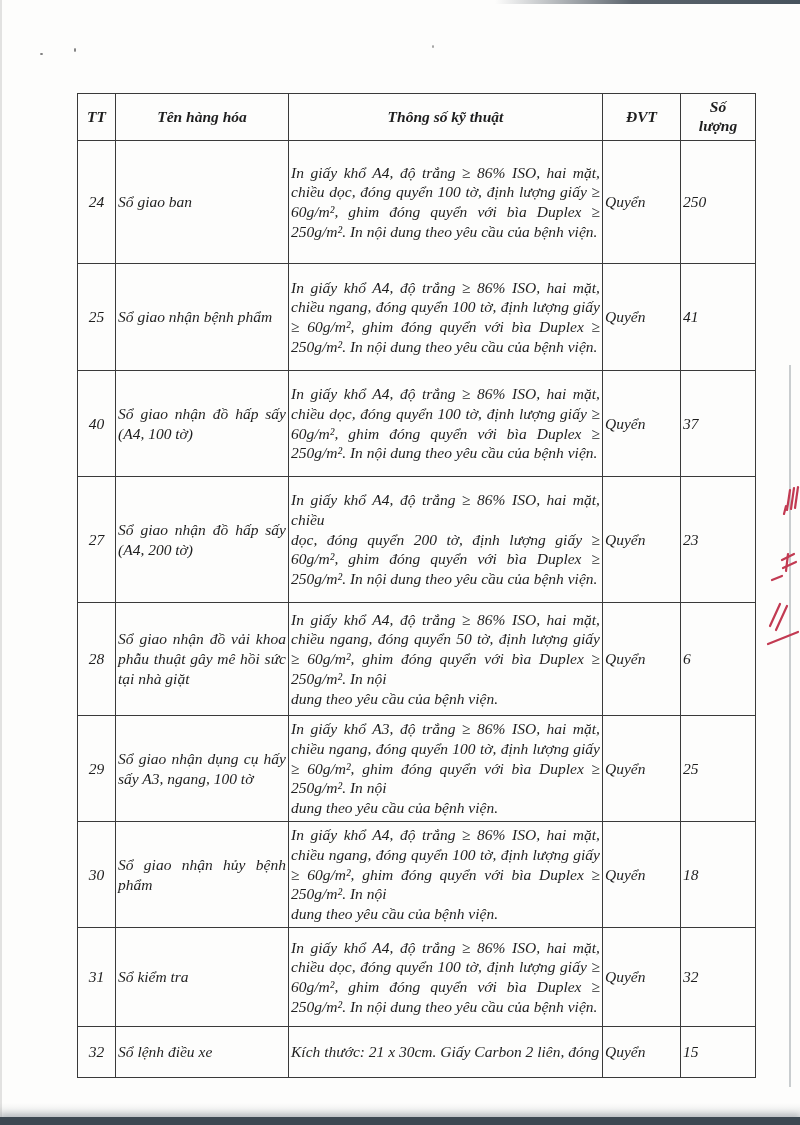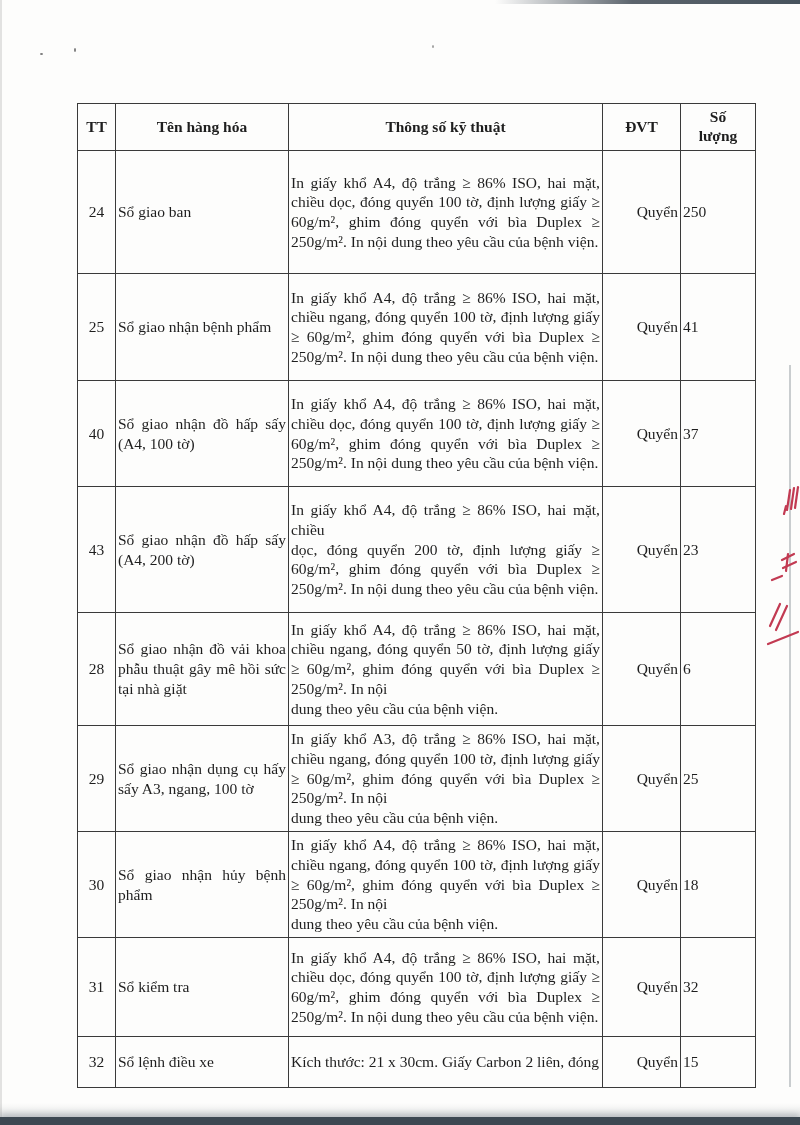--- a/index.html
+++ b/index.html
@@ -32,39 +32,39 @@
   .speck-2 { left: 74px; top: 48px; width: 2px; height: 4px; }
   .speck-3 { left: 432px; top: 45px; width: 2px; height: 3px; opacity: .7; }
   .scan-streak-right {
     position: absolute; left: 789px; top: 365px; width: 2px; height: 722px;
     background: rgba(138,146,153,0.45);
   }
   .red-annotation {
     position: absolute; left: 760px; top: 476px; width: 40px; height: 190px;
   }
   
-  .doc-table-wrap { position: absolute; left: 77px; top: 103px; width: 678px; }
+  .doc-table-wrap { position: absolute; left: 77px; top: 93px; width: 678px; font-style: italic; }
   table.doc-table {
     border-collapse: collapse; table-layout: fixed; width: 678px;
     font-size: 15.5px; line-height: 1.27;
   }
   .doc-table th, .doc-table td {
     border: 1.6px solid #3a3a3a;
     padding: 2px 2px;
     vertical-align: middle;
     overflow: hidden;
   }
   .doc-table th {
     font-weight: bold; text-align: center; white-space: pre-line;
     height: 44px; padding: 1px 2px; font-size: 15.5px; line-height: 1.2;
   }
   .c-tt   { text-align: center; }
   .c-name { text-align: justify; padding: 2px 5px; margin-left: 33px; }
   .c-spec { text-align: justify; white-space: pre-line; }
-  .c-unit { text-align: right; }
+  .c-unit { text-align: left; }
   .c-qty  { text-align: left; }
   
   tbody tr:nth-child(1) td { height: 118px; }
   tbody tr:nth-child(2) td { height: 102px; }
   tbody tr:nth-child(3) td { height: 101px; }
   tbody tr:nth-child(4) td { height: 121px; }
   tbody tr:nth-child(5) td { height: 108px; }
   tbody tr:nth-child(6) td { height: 101px; }
   tbody tr:nth-child(7) td { height: 101px; }
   tbody tr:nth-child(8) td { height: 94px; }
@@ -139,21 +139,21 @@
           <td class="c-qty">41</td>
         </tr>
         <tr>
           <td class="c-tt">40</td>
           <td class="c-name">Sổ giao nhận đồ hấp sấy (A4, 100 tờ)</td>
           <td class="c-spec">In giấy khổ A4, độ trắng ≥ 86% ISO, hai mặt, chiều dọc, đóng quyển 100 tờ, định lượng giấy ≥ 60g/m², ghim đóng quyển với bìa Duplex ≥ 250g/m². In nội dung theo yêu cầu của bệnh viện.</td>
           <td class="c-unit">Quyển</td>
           <td class="c-qty">37</td>
         </tr>
         <tr>
-          <td class="c-tt">43</td>
+          <td class="c-tt">27</td>
           <td class="c-name">Sổ giao nhận đồ hấp sấy (A4, 200 tờ)</td>
           <td class="c-spec">In giấy khổ A4, độ trắng ≥ 86% ISO, hai mặt, chiều
 dọc, đóng quyển 200 tờ, định lượng giấy ≥ 60g/m², ghim đóng quyển với bìa Duplex ≥ 250g/m². In nội dung theo yêu cầu của bệnh viện.</td>
           <td class="c-unit">Quyển</td>
           <td class="c-qty">23</td>
         </tr>
         <tr>
           <td class="c-tt">28</td>
           <td class="c-name">Sổ giao nhận đồ vải khoa phẫu thuật gây mê hồi sức tại nhà giặt</td>
           <td class="c-spec">In giấy khổ A4, độ trắng ≥ 86% ISO, hai mặt, chiều ngang, đóng quyển 50 tờ, định lượng giấy ≥ 60g/m², ghim đóng quyển với bìa Duplex ≥ 250g/m². In nội

